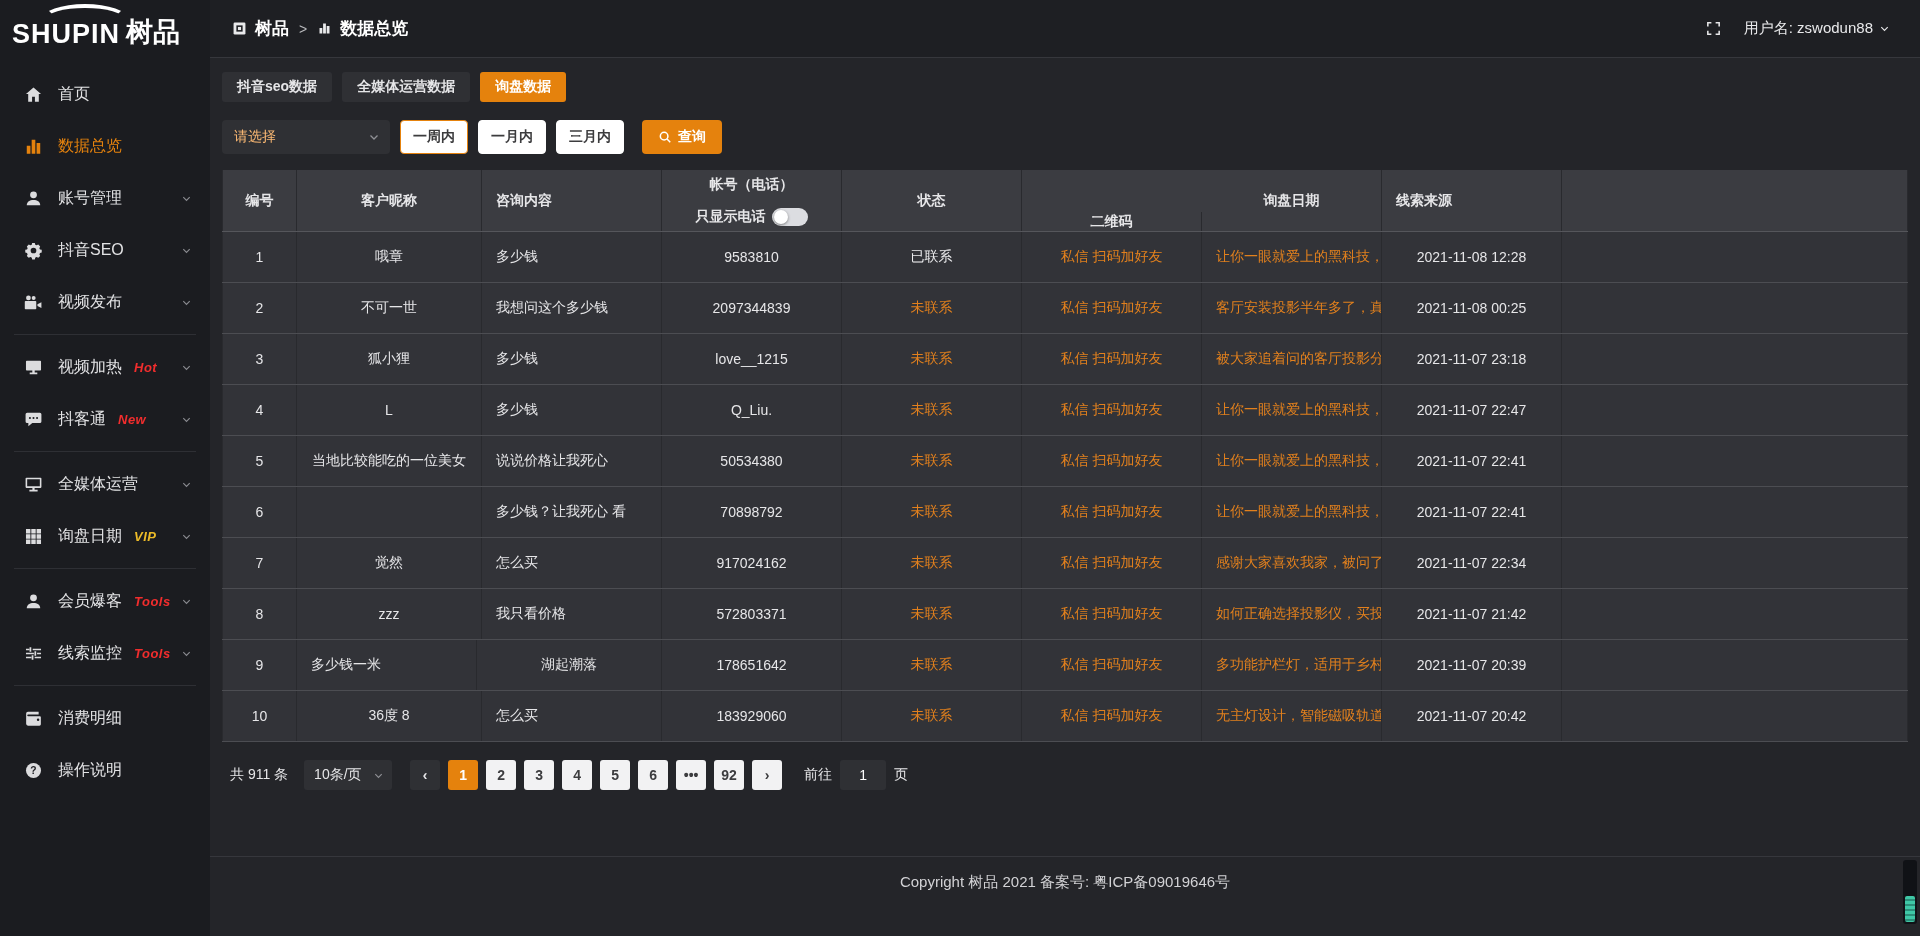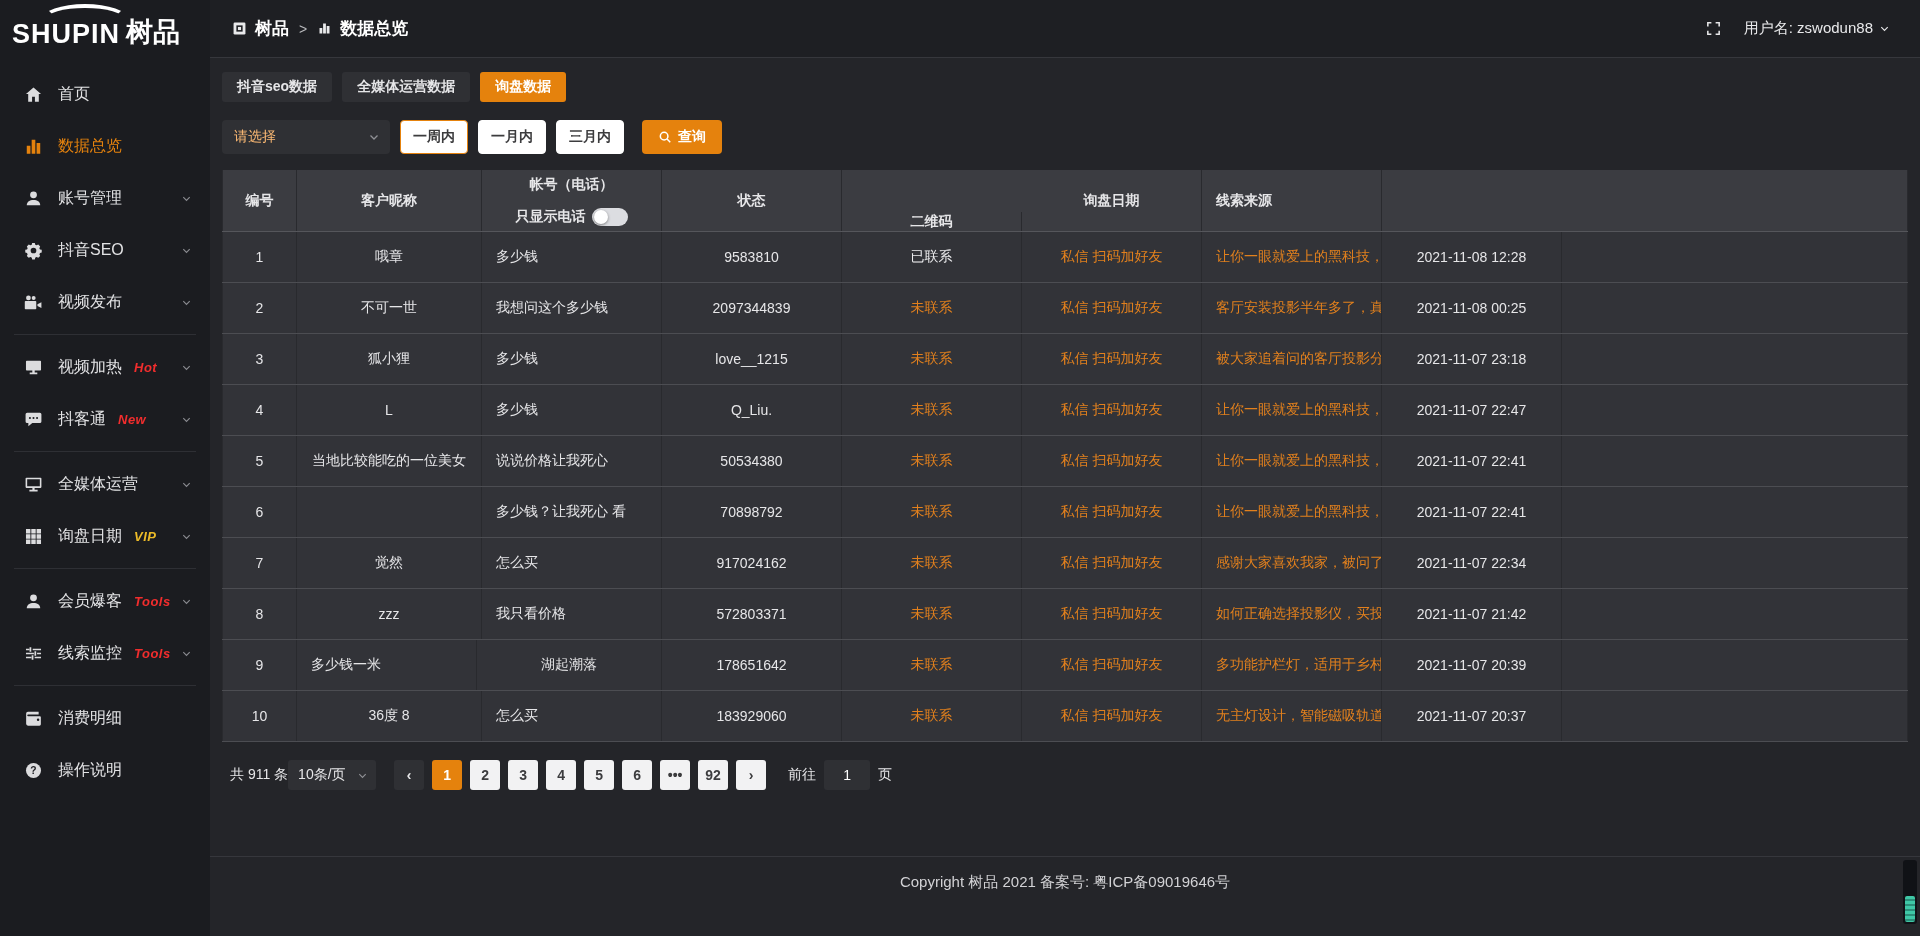--- a/index.html
+++ b/index.html
@@ -70,21 +70,21 @@
   .contacted { color:#ececee; }
   .th { font-weight:bold; }
   .th-account { flex-direction:column; justify-content:center; gap:14px; }
   .toggle-line { display:flex; align-items:center; gap:6px; font-weight:bold; }
   .toggle { width:36px; height:18px; border-radius:10px; background:#dcdde1; position:relative; cursor:pointer; }
   .toggle::after { content:''; position:absolute; left:2px; top:2px; width:14px; height:14px;
     border-radius:50%; background:#fff; box-shadow:0 1px 3px rgba(0,0,0,.45); }
 
   
   .pagination { display:flex; align-items:center; margin:18px 0 0 8px; font-size:14px; color:#e6e6e8; }
-  .pg-total { margin-right:0; }
+  .pg-total { margin-right:16px; }
   .pg-size { width:88px; height:30px; background:#2f3034; border-radius:3px; display:flex;
     align-items:center; justify-content:space-between; padding:0 8px 0 10px; margin-right:18px; cursor:pointer; }
   .pg-size .chev { color:#8f9095; display:flex; }
   .pg-btn { min-width:30px; height:30px; border:none; border-radius:3px; margin-right:8px;
     font-size:14px; font-weight:bold; display:flex; align-items:center; justify-content:center;
     background:#f2f2f3; color:#3c3c3e; cursor:pointer; }
   .pg-btn.prev { background:#2f3034; color:#e6e6e8; }
   .pg-btn.active { background:#e5820d; color:#fff; }
   .pg-goto { display:flex; align-items:center; gap:8px; margin-left:14px; }
   .goto-input { width:46px; height:30px; background:#2f3034; border:none; border-radius:3px;
@@ -341,20 +341,21 @@
               <path d="M15.5 15.5L21 21"></path>
             </svg>
           <span>查询</span>
         </button>
       </div>
 
       <div class="tbl" id="table">
           <div class="tr head">
             <div class="th" style="width: 75px;">编号</div>
             <div class="th" style="width: 185px;">客户昵称</div>
+            <div class="th left" style="width: 180px;">咨询内容</div>
             <div class="th th-account" style="width: 180px;">
               <span>帐号（电话）</span>
               <span class="toggle-line">
                 <span>只显示电话</span>
                 <span class="toggle"></span>
               </span>
             </div>
             <div class="th" style="width: 180px;">状态</div>
             <div class="th" style="width: 180px; margin-top: 42px;">二维码</div>
             <div class="th" style="width: 180px;">询盘日期</div>
@@ -461,21 +462,21 @@
             <div class="td" style="flex: 1 1 0%;"></div>
           </div>
           <div class="tr">
             <div class="td" style="width: 75px;">10</div>
             <div class="td" style="width: 185px;">36度 8</div>
             <div class="td left" style="width: 180px;">怎么买</div>
             <div class="td" style="width: 180px;">183929060</div>
             <div class="td pending" style="width: 180px;">未联系</div>
             <div class="td orange" style="width: 180px;">私信 扫码加好友</div>
             <div class="td left orange" style="width: 180px;">无主灯设计，智能磁吸轨道灯...</div>
-            <div class="td" style="width: 180px;">2021-11-07 20:37</div>
+            <div class="td" style="width: 180px;">2021-11-07 20:42</div>
             <div class="td" style="flex: 1 1 0%;"></div>
           </div>
         </div>
 
       <div class="pagination">
         <span class="pg-total">共 911 条</span>
         <div class="pg-size">
           <span>10条/页</span>
           <span class="chev">
             <svg width="11" height="11" viewBox="0 0 24 24" fill="none" stroke="currentColor" stroke-width="2.5">

